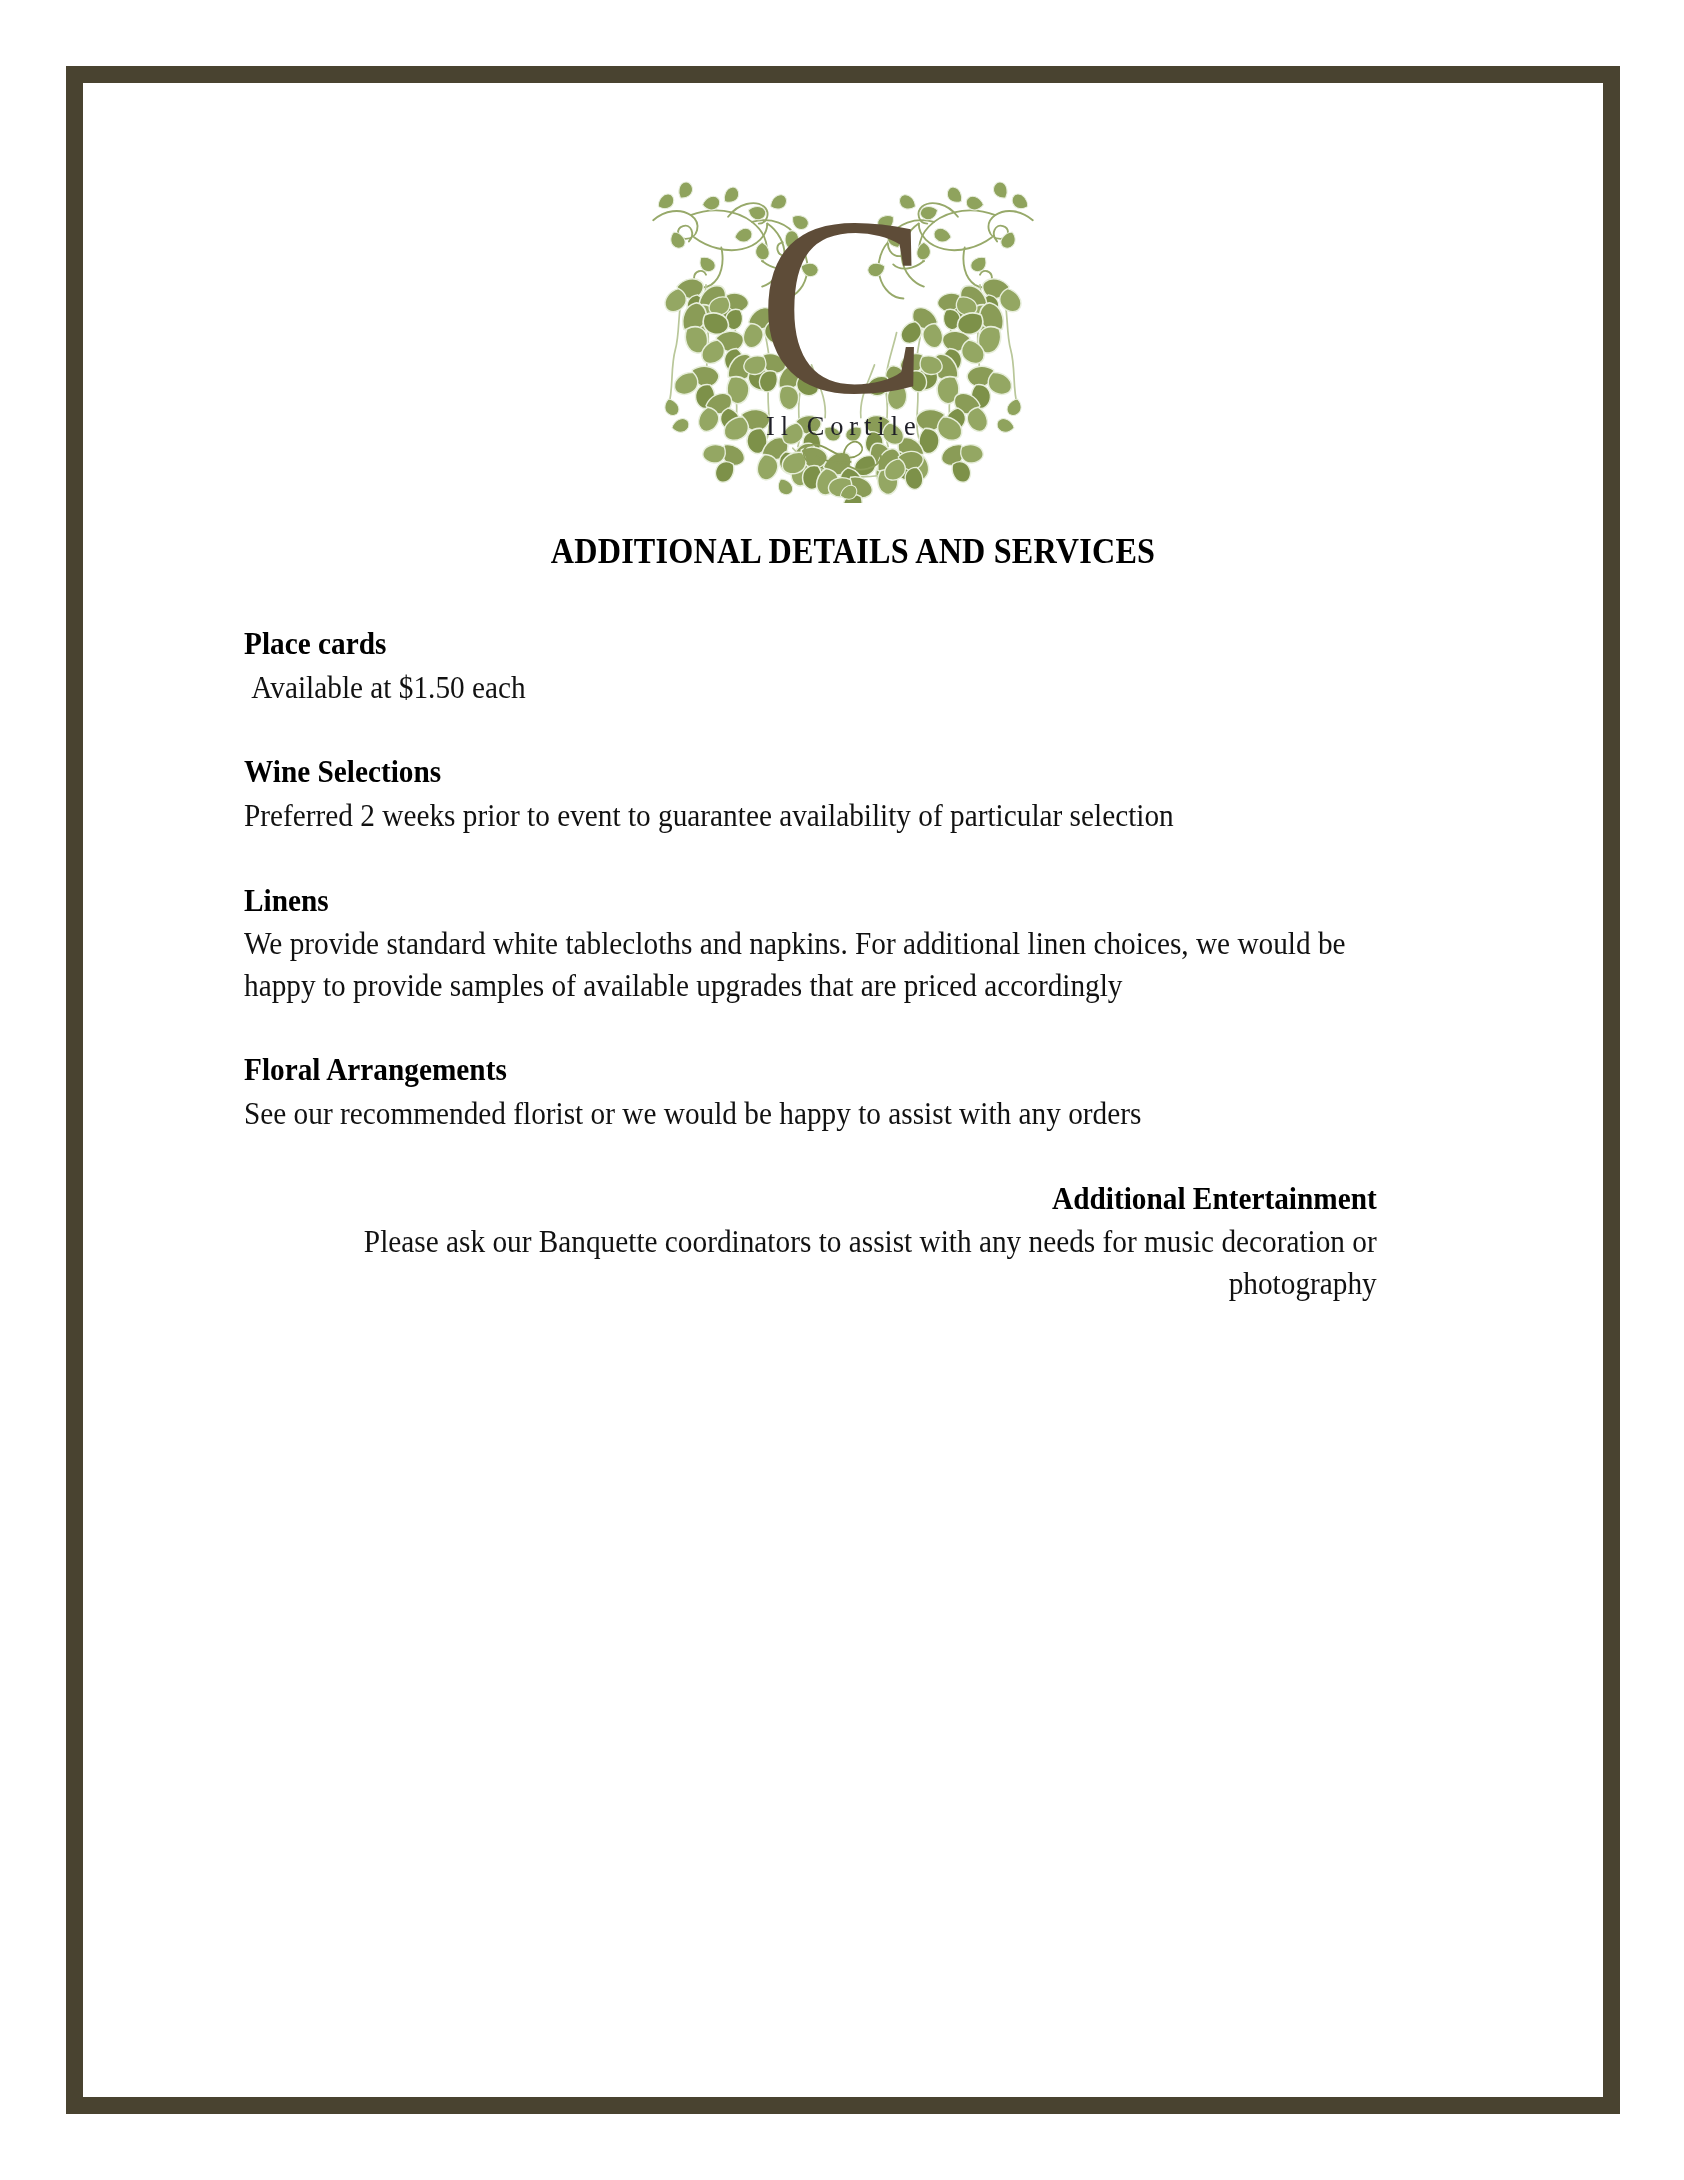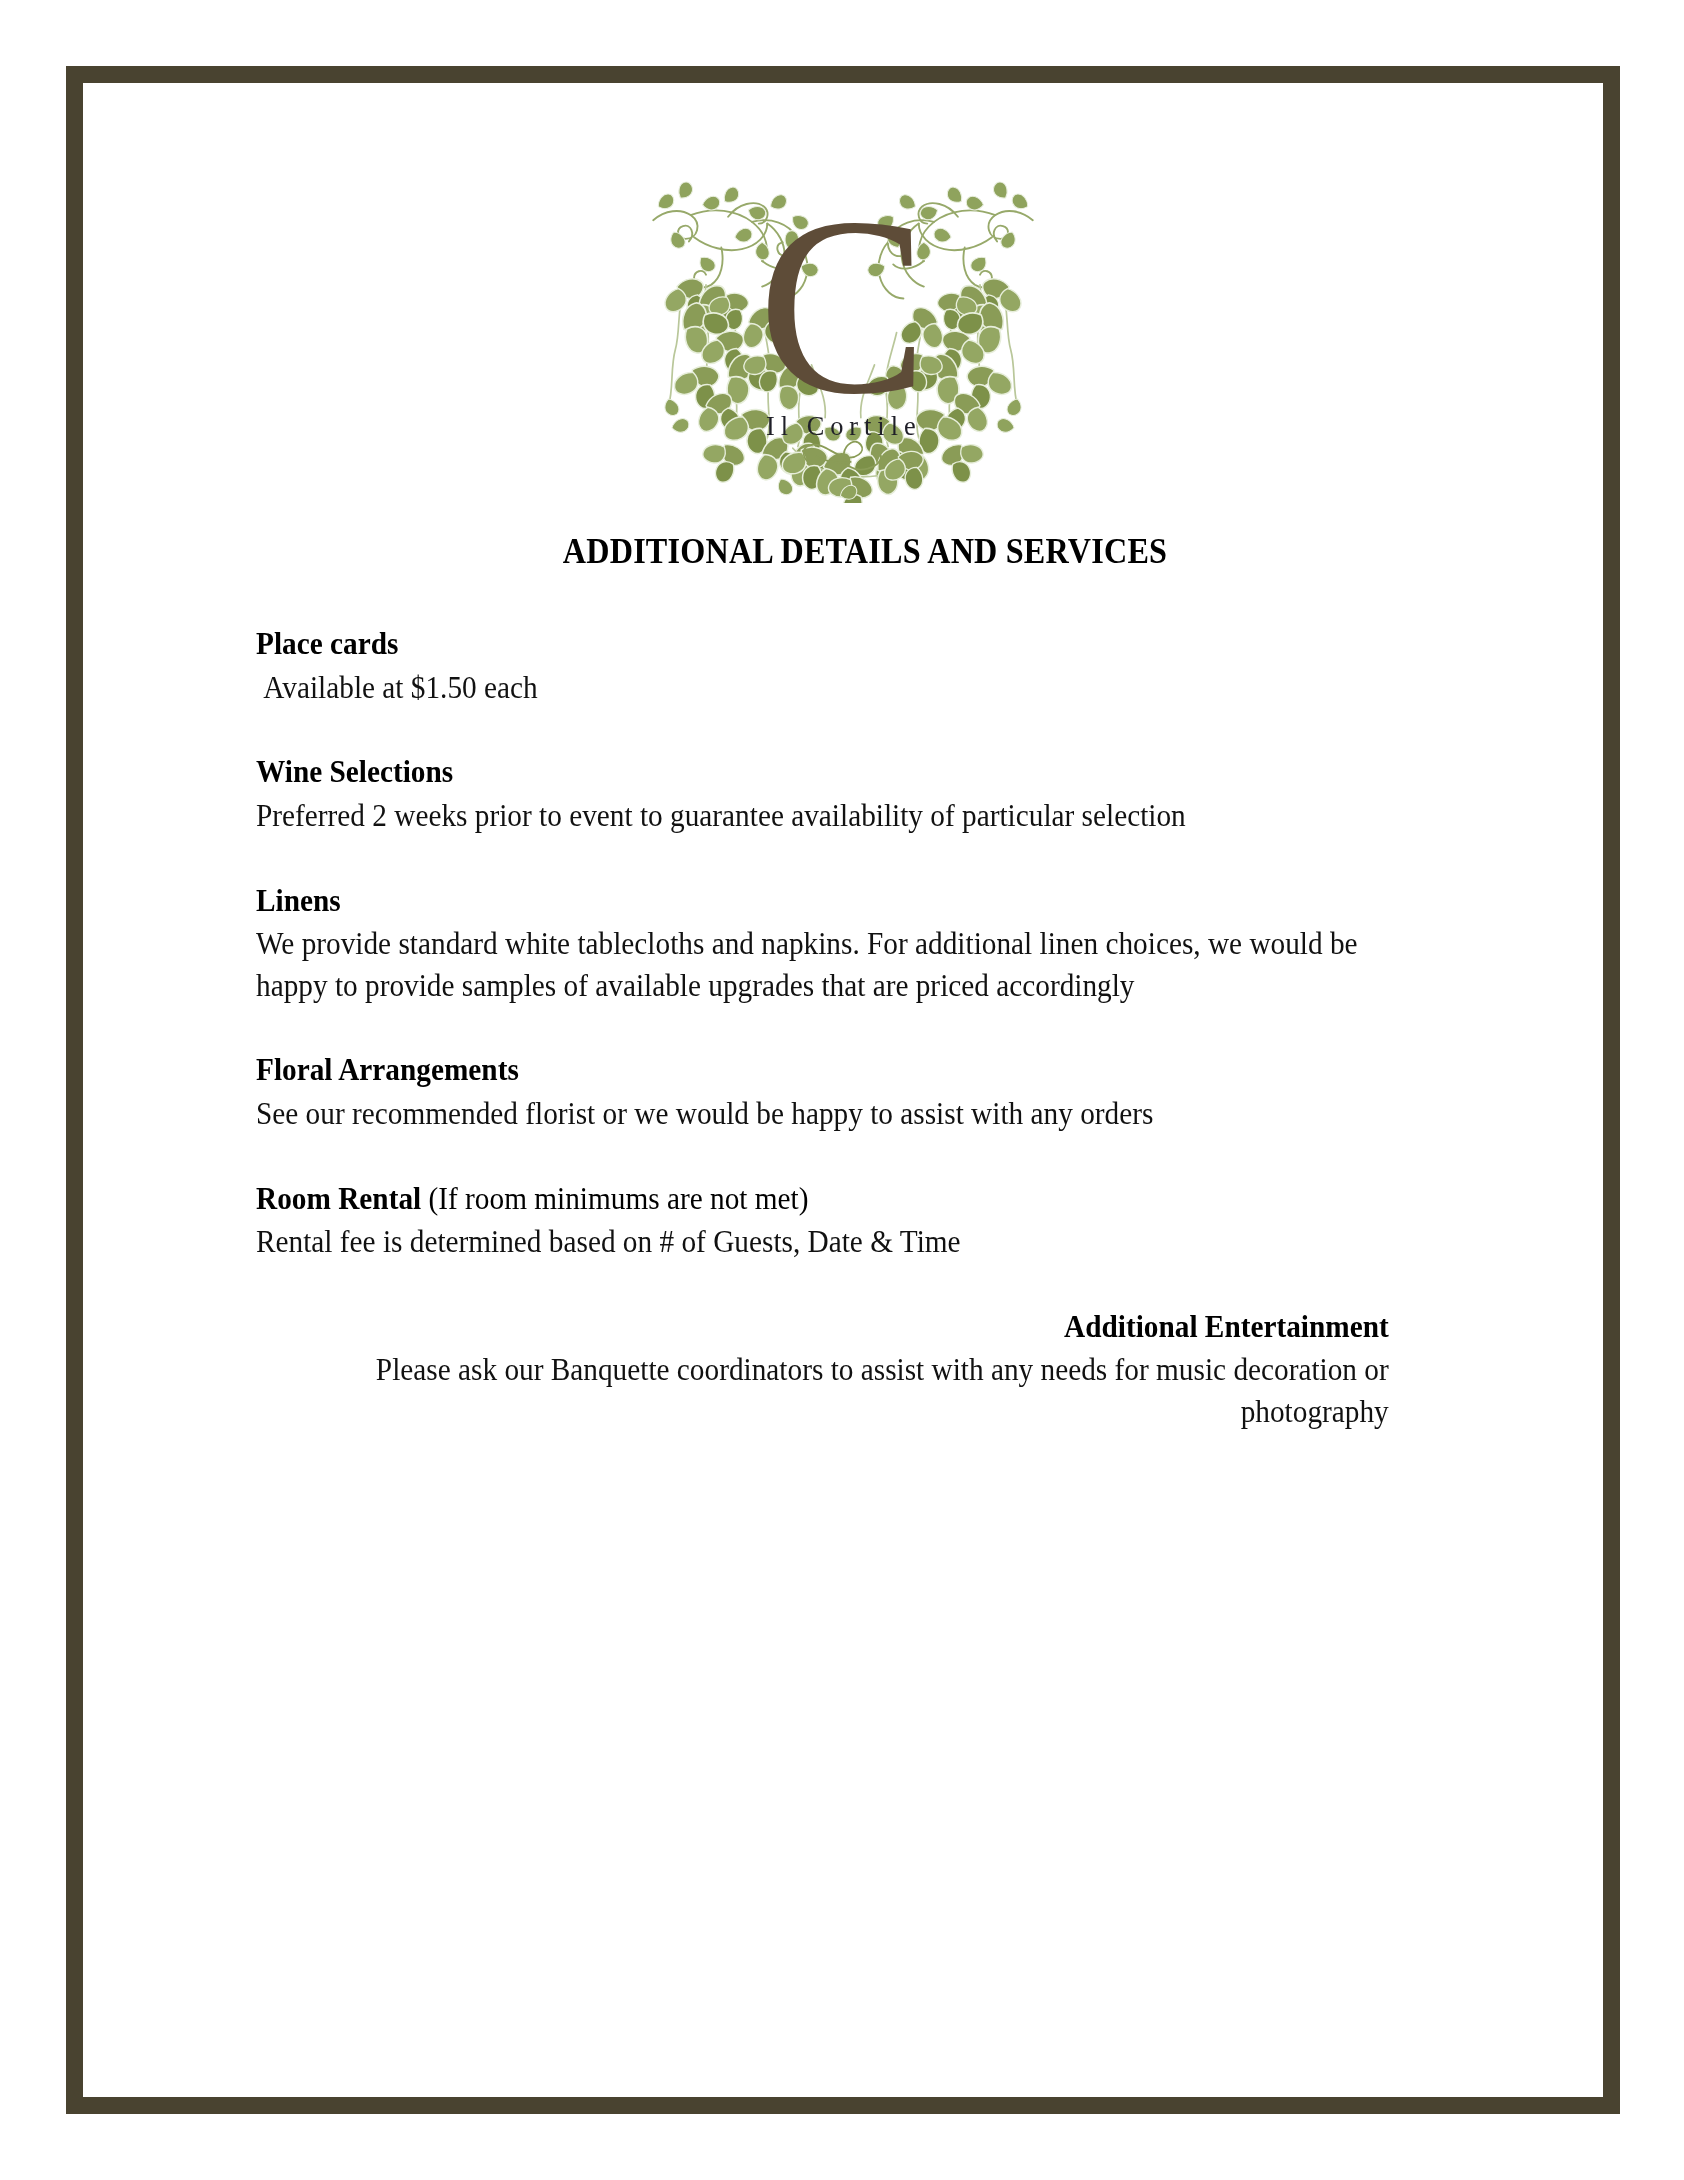--- a/index.html
+++ b/index.html
@@ -42,21 +42,21 @@
     height: 383px;
     display: flex;
     align-items: flex-start;
     justify-content: center;
   }
   .logo-svg { display: block; }
 
   
   .doc {
     position: absolute;
-    left: 256px;
+    left: 244px;
     top: 532px;
     width: 1218px;
   }
 
   .doc-title {
     font-weight: bold;
     font-size: 35px;
     line-height: 1.12;
     letter-spacing: 0.2px;
     text-align: center;
@@ -274,24 +274,20 @@
       <div class="sec-head"><span>Linens</span><span class="sub"></span></div>
       <p class="sec-body">We provide standard white tablecloths and napkins. For additional linen choices, we would be happy to provide samples of available upgrades that are priced accordingly</p>
     </div>
 
     <div class="section">
       <div class="sec-head"><span>Floral Arrangements</span><span class="sub"></span></div>
       <p class="sec-body">See our recommended florist or we would be happy to assist with any orders</p>
     </div>
 
 
-    <div class="section">
-      <div class="sec-head"><span>Room Rental</span><span class="sub"> (If room minimums are not met)</span></div>
-      <p class="sec-body">Rental fee is determined based on # of Guests, Date &amp; Time</p>
-    </div>
 
     <div class="section">
       <div class="sec-head"><span>Additional Entertainment</span><span class="sub"></span></div>
       <p class="sec-body">Please ask our Banquette coordinators to assist with any needs for music decoration or photography</p>
     </div>
 
   </div>
 </div>
 
 

